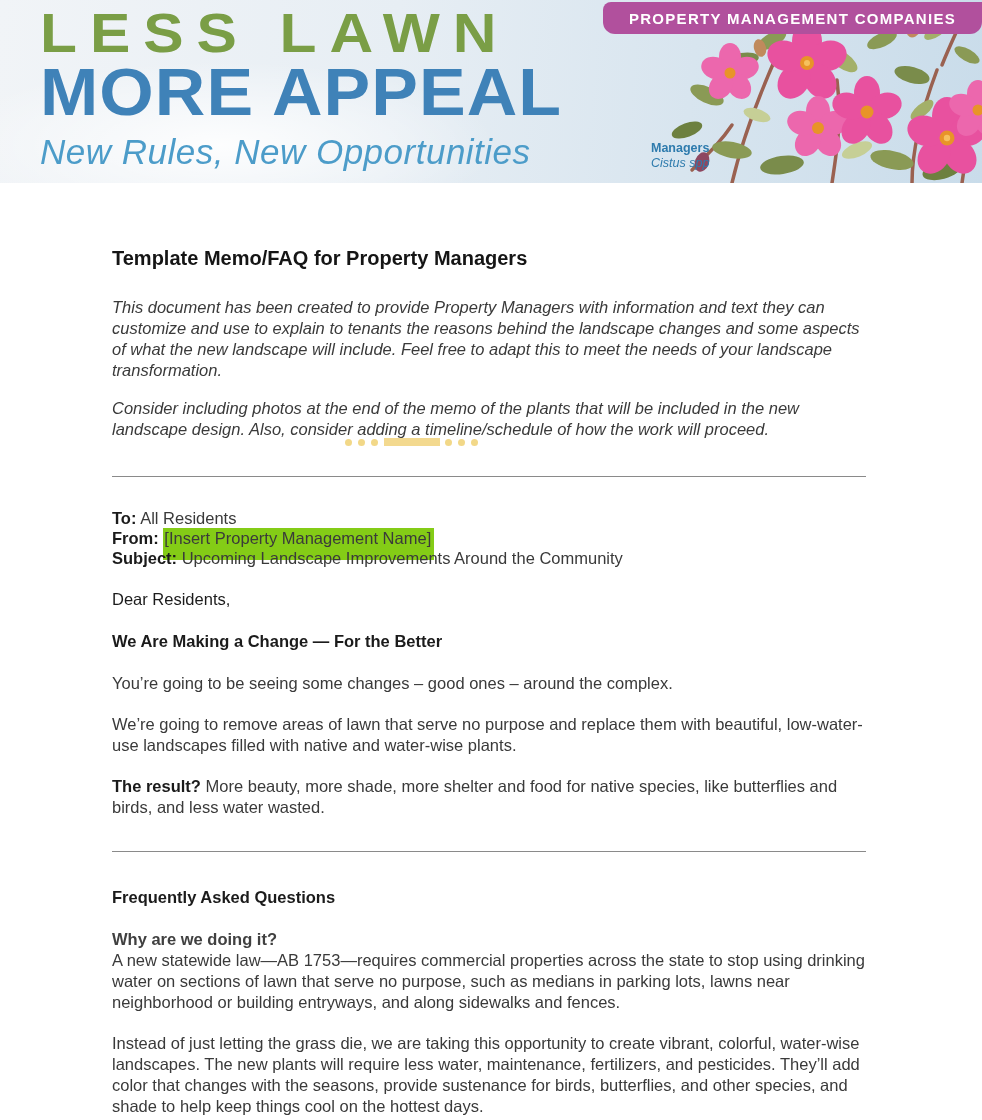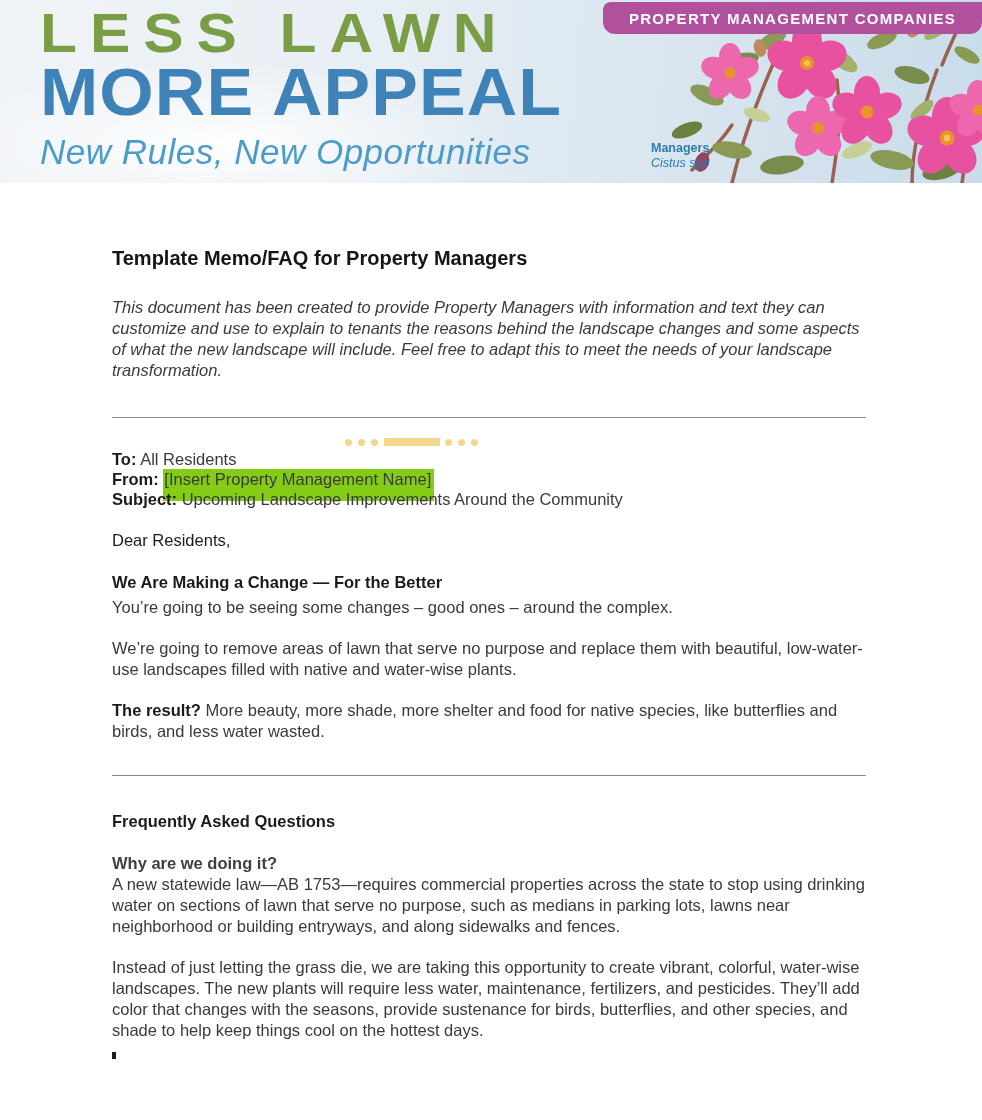--- a/index.html
+++ b/index.html
@@ -62,21 +62,21 @@
     color:#3a3a3a; font-size:16.5px; line-height:21px;
   }
   .doc-title { font-size:20px; line-height:24px; font-weight:700; color:#151515; margin-bottom:27px; }
   .intro { font-style:italic; margin-bottom:17px; }
   .rule { border:none; border-top:1.6px solid #8a8a8a; margin-top:36px; }
   .memo-block { margin-top:31px; line-height:20px; }
   .b { font-weight:700; color:#1b1b1b; }
   .hl { background:#84cc16; padding:1px 3px 13px 1px; }
   .salutation { margin-top:21px; font-weight:400; color:#1b1b1b; }
   .section-heading { margin-top:21px; font-weight:700; color:#1b1b1b; }
-  .para-1 { margin-top:4px; }
+  .para-1 { margin-top:21px; }
   .para { margin-top:20px; }
   .rule-2 { border:none; border-top:1.6px solid #8a8a8a; margin-top:33px; }
   .faq-heading { margin-top:35px; font-weight:700; color:#1b1b1b; }
   .faq-q { margin-top:21px; font-weight:700; color:#404040; }
   .faq-a { margin-top:0; }
   .bottom-mark { margin-top:11px; width:4px; height:7px; background:#1c1c1c; }
 
   
   .annotation { position:absolute; left:345px; top:237px; display:flex; align-items:center; z-index:2; }
   .ann-dot { width:7px; height:7px; border-radius:50%; background:#f2d888; margin-right:6px; }
@@ -222,20 +222,21 @@
       <span class="ann-bar"></span>
       <span class="ann-dot"></span>
       <span class="ann-dot"></span>
       <span class="ann-dot" style="margin-right:0"></span>
     </div>
 
     <div class="content">
       <div class="doc-title">Template Memo/FAQ for Property Managers</div>
 
       <p class="intro">This document has been created to provide Property Managers with information and text they can customize and use to explain to tenants the reasons behind the landscape changes and some aspects of what the new landscape will include. Feel free to adapt this to meet the needs of your landscape transformation.</p>
+      <p class="intro">Consider including photos at the end of the memo of the plants that will be included in the new landscape design. Also, consider adding a timeline/schedule of how the work will proceed.</p>
 
       <hr class="rule">
 
       <div class="memo-block">
         <div>
           <span class="b">To:</span>
           <span>All Residents</span>
         </div>
         <div>
           <span class="b">From:</span>

